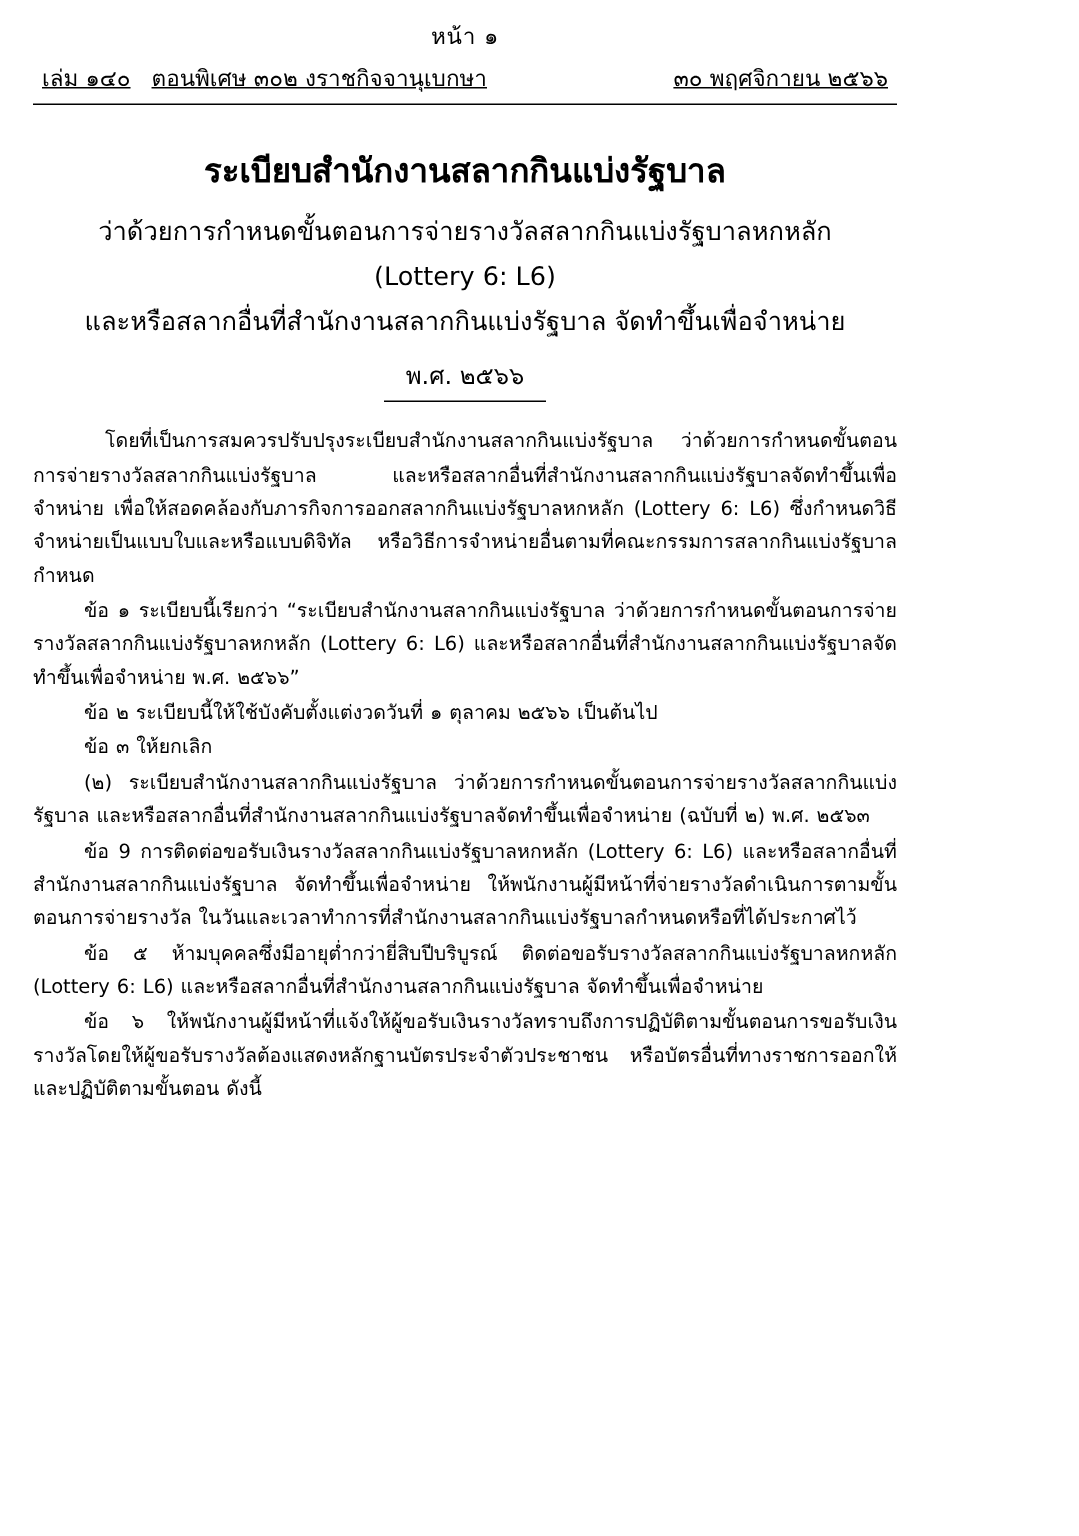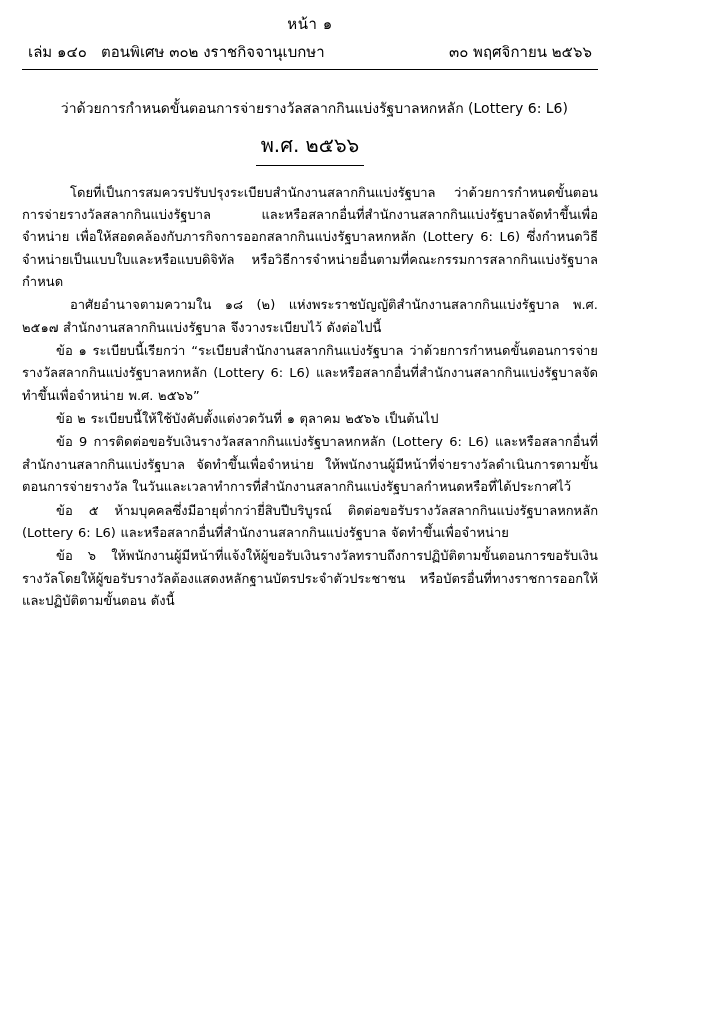--- a/index.html
+++ b/index.html
@@ -28,20 +28,21 @@
     text-align: center;
     font-size: 15px;
     letter-spacing: 0.5px;
     margin-bottom: 4px;
   }
   .header-row {
     display: flex;
     align-items: baseline;
     font-size: 15px;
     padding: 0 6px 5px 6px;
+    text-decoration: underline;
   }
   .header-left {
     display: flex;
     gap: 14px;
     white-space: nowrap;
   }
   .header-center {
     flex: 1;
     text-align: left;
     white-space: nowrap;
@@ -58,28 +59,28 @@
   }
 
   
   .doc-title {
     text-align: center;
     font-size: 22px;
     font-weight: bold;
     margin: 0 0 10px 0;
   }
   .doc-subtitle {
-    text-align: right;
-    font-size: 14px;
+    text-align: center;
+    font-size: 17px;
     line-height: 1.75;
     margin: 0 30px;
   }
   .doc-year {
     text-align: center;
-    font-size: 20px;
+    font-size: 16px;
     margin: 8px 0 4px 0;
   }
   .short-rule {
     width: 108px;
     margin: 4px auto 16px auto;
     border: 0;
     border-top: 1px solid #000;
   }
 
   
@@ -109,27 +110,30 @@
     <div class="header-left">
       <span>เล่ม ๑๔๐</span>
       <span>ตอนพิเศษ ๓๐๒ ง</span>
     </div>
     <div class="header-center">ราชกิจจานุเบกษา</div>
     <div class="header-right">๓๐ พฤศจิกายน ๒๕๖๖</div>
   </div>
 
   <hr class="rule">
 
+  <h1 class="doc-title">ระเบียบสำนักงานสลากกินแบ่งรัฐบาล</h1>
   <div class="doc-subtitle">ว่าด้วยการกำหนดขั้นตอนการจ่ายรางวัลสลากกินแบ่งรัฐบาลหกหลัก (Lottery 6: L6)</div>
+  <div class="doc-subtitle">และหรือสลากอื่นที่สำนักงานสลากกินแบ่งรัฐบาล  จัดทำขึ้นเพื่อจำหน่าย</div>
   <div class="doc-year">พ.ศ. ๒๕๖๖</div>
   <hr class="short-rule">
 
   <div class="body-text">
     <p class="indent">โดยที่เป็นการสมควรปรับปรุงระเบียบสำนักงานสลากกินแบ่งรัฐบาล  ว่าด้วยการกำหนดขั้นตอนการจ่ายรางวัลสลากกินแบ่งรัฐบาล  และหรือสลากอื่นที่สำนักงานสลากกินแบ่งรัฐบาลจัดทำขึ้นเพื่อจำหน่าย  เพื่อให้สอดคล้องกับภารกิจการออกสลากกินแบ่งรัฐบาลหกหลัก (Lottery 6: L6) ซึ่งกำหนดวิธีจำหน่ายเป็นแบบใบและหรือแบบดิจิทัล  หรือวิธีการจำหน่ายอื่นตามที่คณะกรรมการสลากกินแบ่งรัฐบาลกำหนด</p>
-    <p class="indent">อาศัยอำนาจตามความใน ๑๘  (๒)  แห่งพระราชบัญญัติสำนักงานสลากกินแบ่งรัฐบาล พ.ศ. ๒๕๑๗  สำนักงานสลากกินแบ่งรัฐบาล  จึงวางระเบียบไว้  ดังต่อไปนี้</p>
     <p class="indent-sm">ข้อ  ๑  ระเบียบนี้เรียกว่า  “ระเบียบสำนักงานสลากกินแบ่งรัฐบาล  ว่าด้วยการกำหนดขั้นตอนการจ่ายรางวัลสลากกินแบ่งรัฐบาลหกหลัก (Lottery 6: L6) และหรือสลากอื่นที่สำนักงานสลากกินแบ่งรัฐบาลจัดทำขึ้นเพื่อจำหน่าย พ.ศ. ๒๕๖๖”</p>
     <p class="indent-sm">ข้อ  ๒  ระเบียบนี้ให้ใช้บังคับตั้งแต่งวดวันที่ ๑ ตุลาคม ๒๕๖๖ เป็นต้นไป</p>
+    <p class="indent-sm">ข้อ  ๓  ให้ยกเลิก</p>
+    <p class="indent-sm">(๒)  ระเบียบสำนักงานสลากกินแบ่งรัฐบาล  ว่าด้วยการกำหนดขั้นตอนการจ่ายรางวัลสลากกินแบ่งรัฐบาล  และหรือสลากอื่นที่สำนักงานสลากกินแบ่งรัฐบาลจัดทำขึ้นเพื่อจำหน่าย (ฉบับที่ ๒) พ.ศ. ๒๕๖๓</p>
     <p class="indent-sm">ข้อ  9  การติดต่อขอรับเงินรางวัลสลากกินแบ่งรัฐบาลหกหลัก (Lottery 6: L6) และหรือสลากอื่นที่สำนักงานสลากกินแบ่งรัฐบาล  จัดทำขึ้นเพื่อจำหน่าย  ให้พนักงานผู้มีหน้าที่จ่ายรางวัลดำเนินการตามขั้นตอนการจ่ายรางวัล  ในวันและเวลาทำการที่สำนักงานสลากกินแบ่งรัฐบาลกำหนดหรือที่ได้ประกาศไว้</p>
     <p class="indent-sm">ข้อ  ๕  ห้ามบุคคลซึ่งมีอายุต่ำกว่ายี่สิบปีบริบูรณ์  ติดต่อขอรับรางวัลสลากกินแบ่งรัฐบาลหกหลัก (Lottery 6: L6) และหรือสลากอื่นที่สำนักงานสลากกินแบ่งรัฐบาล  จัดทำขึ้นเพื่อจำหน่าย</p>
     <p class="indent-sm">ข้อ  ๖  ให้พนักงานผู้มีหน้าที่แจ้งให้ผู้ขอรับเงินรางวัลทราบถึงการปฏิบัติตามขั้นตอนการขอรับเงินรางวัลโดยให้ผู้ขอรับรางวัลต้องแสดงหลักฐานบัตรประจำตัวประชาชน  หรือบัตรอื่นที่ทางราชการออกให้  และปฏิบัติตามขั้นตอน  ดังนี้</p>
   </div>
 
 </div>
 
 </body></html>

